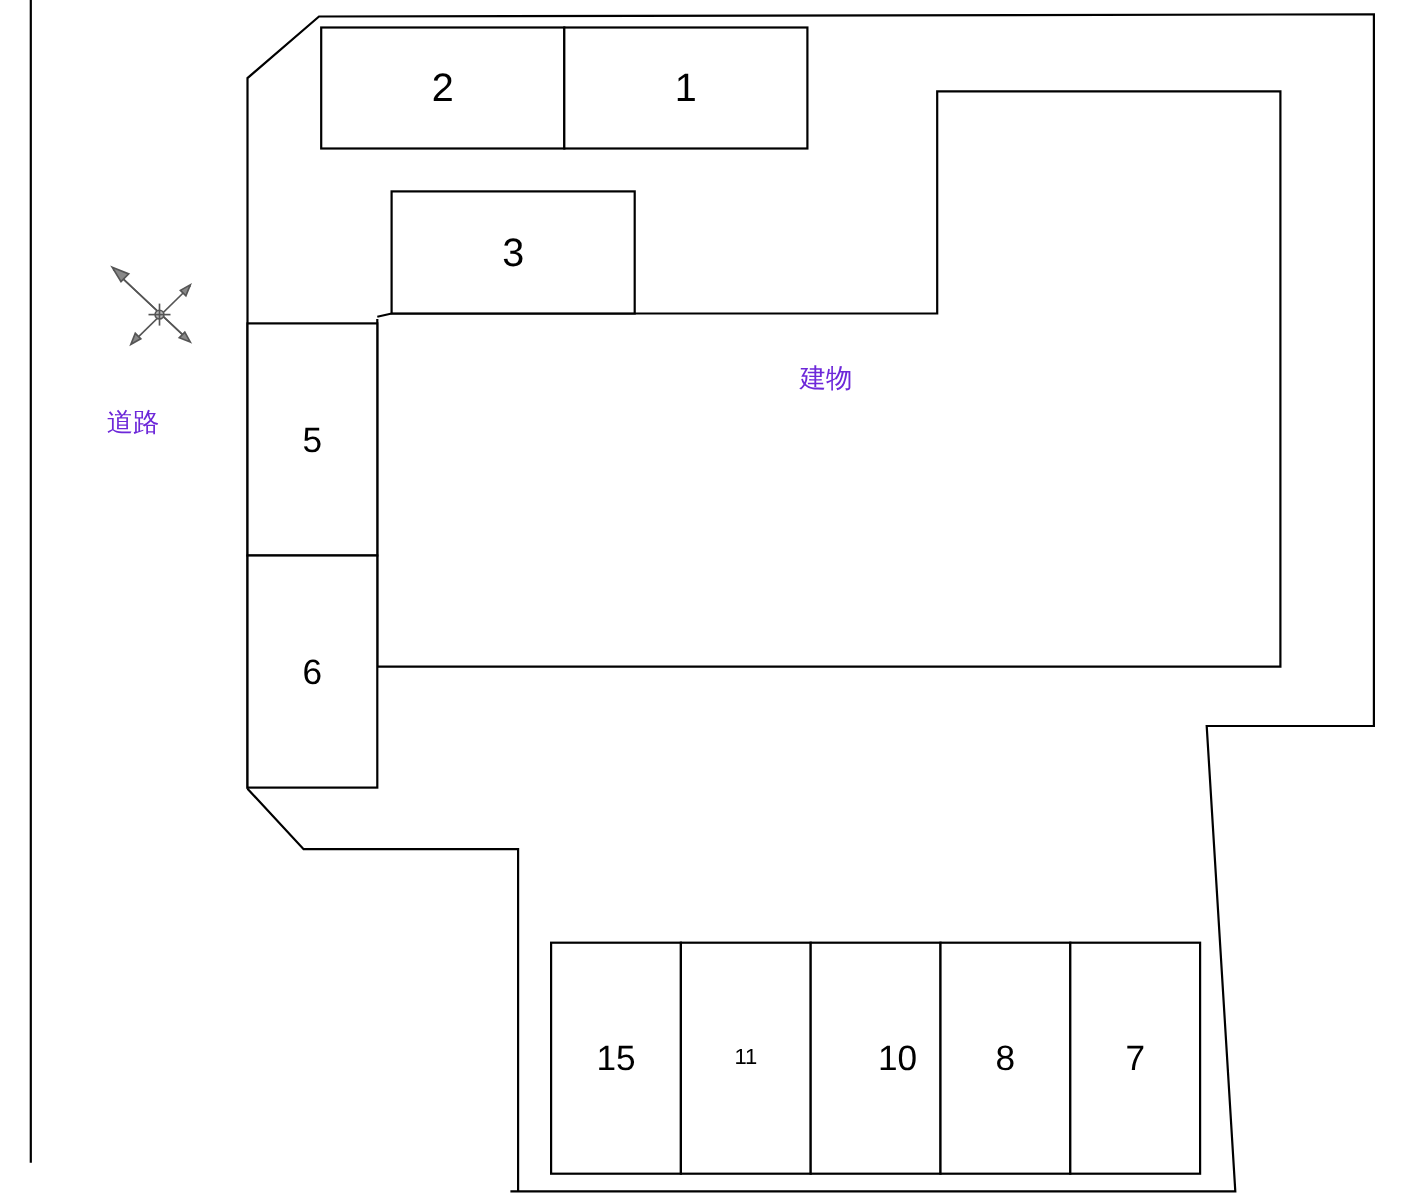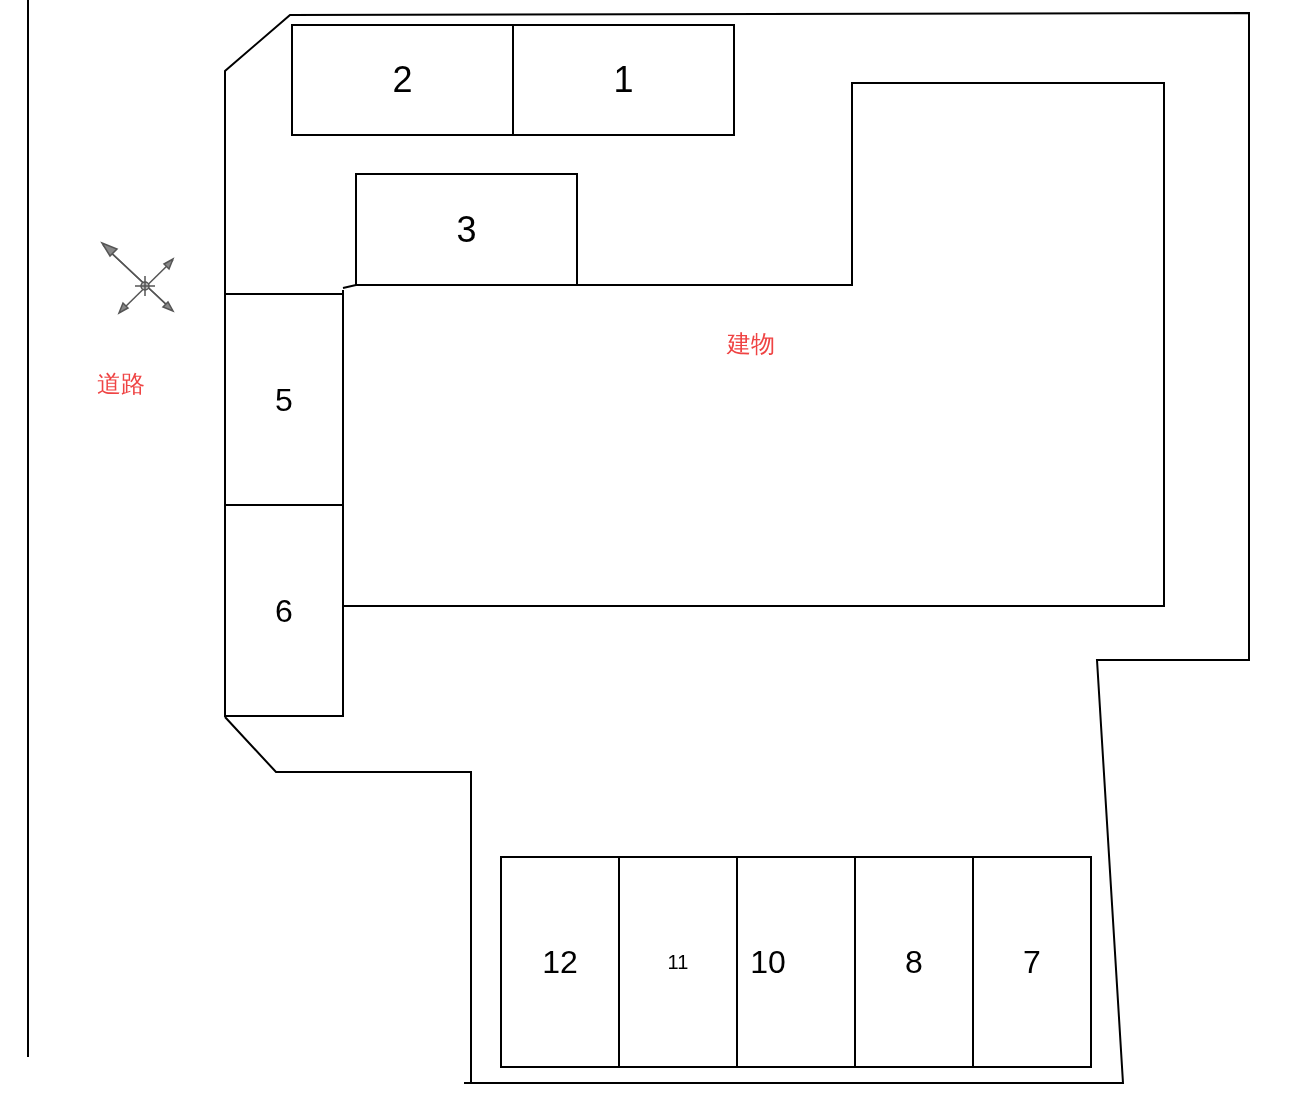--- a/index.html
+++ b/index.html
@@ -1,20 +1,20 @@
 <!DOCTYPE html>
 <html><head>
 <meta charset="utf-8">
 <style>
   html, body { margin:0; padding:0; background:#ffffff; }
   body { width:1292px; height:1093px; position:relative; overflow:hidden; font-family:"DejaVu Sans", sans-serif; }
   svg { position:absolute; left:0; top:0; }
   .line { stroke:#000; stroke-width:2; fill:none; }
   .space { fill:#fff; stroke:#000; stroke-width:2; }
-  .label { position:absolute; font-family:"DejaVu Sans", sans-serif; font-size:24px; color:#ef4444; white-space:nowrap; }
+  .label { position:absolute; font-family:"DejaVu Sans", sans-serif; font-size:24px; color:#6d28d9; white-space:nowrap; }
   .slot-label { position:absolute; font-family:"Liberation Sans", sans-serif; color:#000; transform:translate(-50%,-50%); white-space:nowrap; }
 </style>
 </head>
 <body>
 
 <svg width="1292" height="1093" viewBox="0 0 1292 1093">
 
   <line class="line" x1="28" y1="0" x2="28" y2="1057"></line>
 
   <polyline class="line" points="225,717 225,71 290,15 1249,13 1249,660 1097,660 1123,1083 464,1083"></polyline>
@@ -51,18 +51,18 @@
 
 <div class="label" style="left:97px; top:368px;">道路</div>
 <div class="label" style="left:727px; top:328px;">建物</div>
 
 <div id="slot-labels">
     <div class="slot-label" style="left: 402.5px; top: 80px; font-size: 36px;">2</div>
     <div class="slot-label" style="left: 623.5px; top: 80px; font-size: 36px;">1</div>
     <div class="slot-label" style="left: 466.5px; top: 229.5px; font-size: 36px;">3</div>
     <div class="slot-label" style="left: 284px; top: 399.5px; font-size: 32px;">5</div>
     <div class="slot-label" style="left: 284px; top: 610.5px; font-size: 32px;">6</div>
-    <div class="slot-label" style="left: 560px; top: 962px; font-size: 32px;">12</div>
+    <div class="slot-label" style="left: 560px; top: 962px; font-size: 32px;">15</div>
     <div class="slot-label" style="left: 678px; top: 962px; font-size: 20px;">11</div>
-    <div class="slot-label" style="left: 768px; top: 962px; font-size: 32px;">10</div>
+    <div class="slot-label" style="left: 816px; top: 962px; font-size: 32px;">10</div>
     <div class="slot-label" style="left: 914px; top: 962px; font-size: 32px;">8</div>
     <div class="slot-label" style="left: 1032px; top: 962px; font-size: 32px;">7</div>
   </div>
 
 </body></html>

